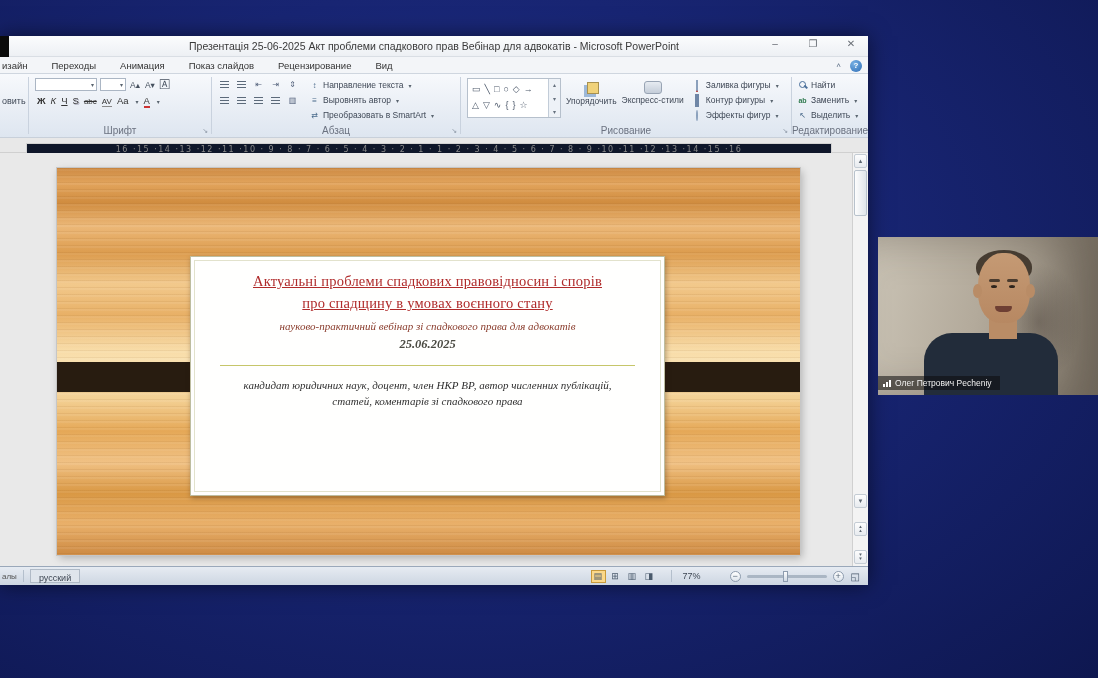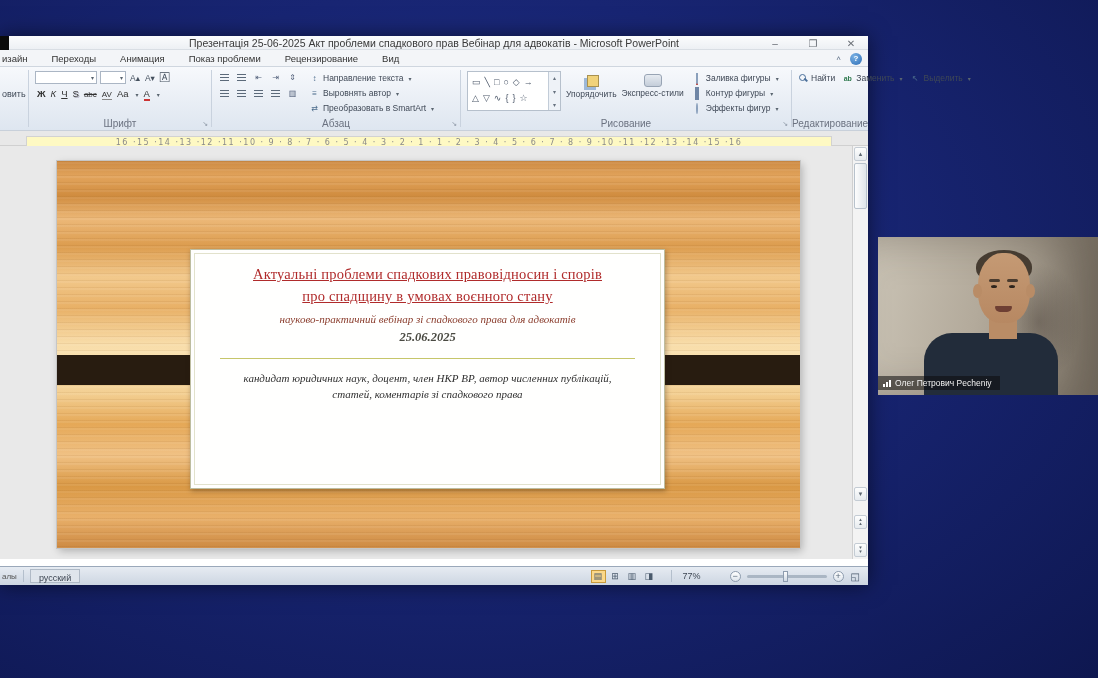--- a/index.html
+++ b/index.html
@@ -6,21 +6,21 @@
   html,body { width:1098px; height:678px; overflow:hidden; }
   body { font-family:"Liberation Sans",sans-serif; }
 
   .screen { position:relative; width:1098px; height:678px;
     background: radial-gradient(ellipse at 42% 38%, #20318f 0%, #182573 45%, #0e1750 100%); }
 
   
   .ppt { position:absolute; left:0; top:36px; width:868px; height:549px;
     background:#fff; box-shadow:0 0 20px rgba(0,0,0,.55); }
 
-  .titlebar { position:relative; height:14px;
+  .titlebar { position:relative; height:21px;
     background:linear-gradient(#fbfcfd,#edf0f4); border-bottom:1px solid #d9dee4;
     display:flex; align-items:center; justify-content:center; }
   .corner-dark { position:absolute; left:0; top:0; width:9px; height:21px; background:#0b0b0b; }
   .tb-title { font-size:10.5px; color:#3a3a3a; white-space:nowrap; }
   .win-controls { position:absolute; right:10px; top:2px; display:flex; gap:24px; }
   .win-controls span { font-size:10px; color:#6a6f76; width:14px; text-align:center; cursor:default; }
 
   .tabrow { position:relative; height:17px; background:#f3f5f8; border-bottom:1px solid #cfd6df;
     display:flex; align-items:center; }
   .tab { font-size:9.5px; color:#333; padding:0 12px; white-space:nowrap; }
@@ -84,29 +84,29 @@
     box-shadow:-3px 3px 0 #9db8d8; margin:2px 0 1px 4px; }
   .quick-ico { width:18px; height:13px; border-radius:3px; border:1px solid #98a4b4;
     background:linear-gradient(#e6ebf1,#c4cdd9); margin-top:1px; }
   .fill-ico { width:9px; height:7px; background:linear-gradient(#e8eef6,#c0cfe2);
     border:1px solid #8aa0bc; border-bottom:2px solid #cc3b2f; }
   .outline-ico { width:9px; height:9px; border:2px solid #6f86a6; }
   .effects-ico { width:9px; height:9px; border-radius:50%; border:1px solid #8aa0bc;
     background:radial-gradient(circle at 35% 30%, #eef2f8, #b8c6d8); }
 
   .grp-edit { width:76px; }
-  .edit-col { display:flex; flex-direction:row; gap:1px; margin:4px 9px 0 2px; }
+  .edit-col { display:flex; flex-direction:column; gap:1px; margin:4px 9px 0 2px; }
   .mag { width:7px; height:7px; border:1.5px solid #4a6f9a; border-radius:50%; position:relative;
     display:inline-block; }
   .mag::after { content:""; position:absolute; width:4px; height:1.5px; background:#4a6f9a;
     transform:rotate(45deg); right:-3px; bottom:-1px; }
   .ab-ico { font-size:7px; color:#2f7a4f; font-weight:bold; }
 
   .ruler-row { position:relative; height:15px; background:#e8e8e8; border-bottom:1px solid #d0d0d0; }
-  .ruler { position:absolute; left:26px; right:36px; top:5px; height:12px; background:#fef9c3;
+  .ruler { position:absolute; left:26px; right:36px; top:5px; height:12px; background:#0f172a;
     border:1px solid #d2d2d2; text-align:center; font-size:8px; color:#8a8a8a; line-height:11px;
     letter-spacing:1.5px; white-space:nowrap; overflow:hidden; font-family:"DejaVu Sans",sans-serif; }
 
   .editor { position:relative; height:413px; background:#e9e9e9; overflow:hidden; }
 
   .slide { position:absolute; left:57px; top:15px; width:743px; height:387px;
     box-shadow:0 0 0 1px #c6c6c6, 2px 3px 8px rgba(0,0,0,.25);
     background-image:
       repeating-linear-gradient(180deg, rgba(120,70,20,.08) 0 1px, rgba(255,255,255,.06) 1px 3px, transparent 3px 7px),
       linear-gradient(180deg,
@@ -210,21 +210,21 @@
         <span>–</span>
         <span>❐</span>
         <span>✕</span>
       </span>
     </div>
 
     <div class="tabrow">
       <span class="tab cut">изайн</span>
       <span class="tab">Переходы</span>
       <span class="tab">Анимация</span>
-      <span class="tab">Показ проблеми</span>
+      <span class="tab">Показ слайдов</span>
       <span class="tab">Рецензирование</span>
       <span class="tab">Вид</span>
       <span class="tabrow-right">
         <span class="collapse-caret">˄</span>
         <span class="help-btn">?</span>
       </span>
     </div>
 
     <div class="ribbon">
 

